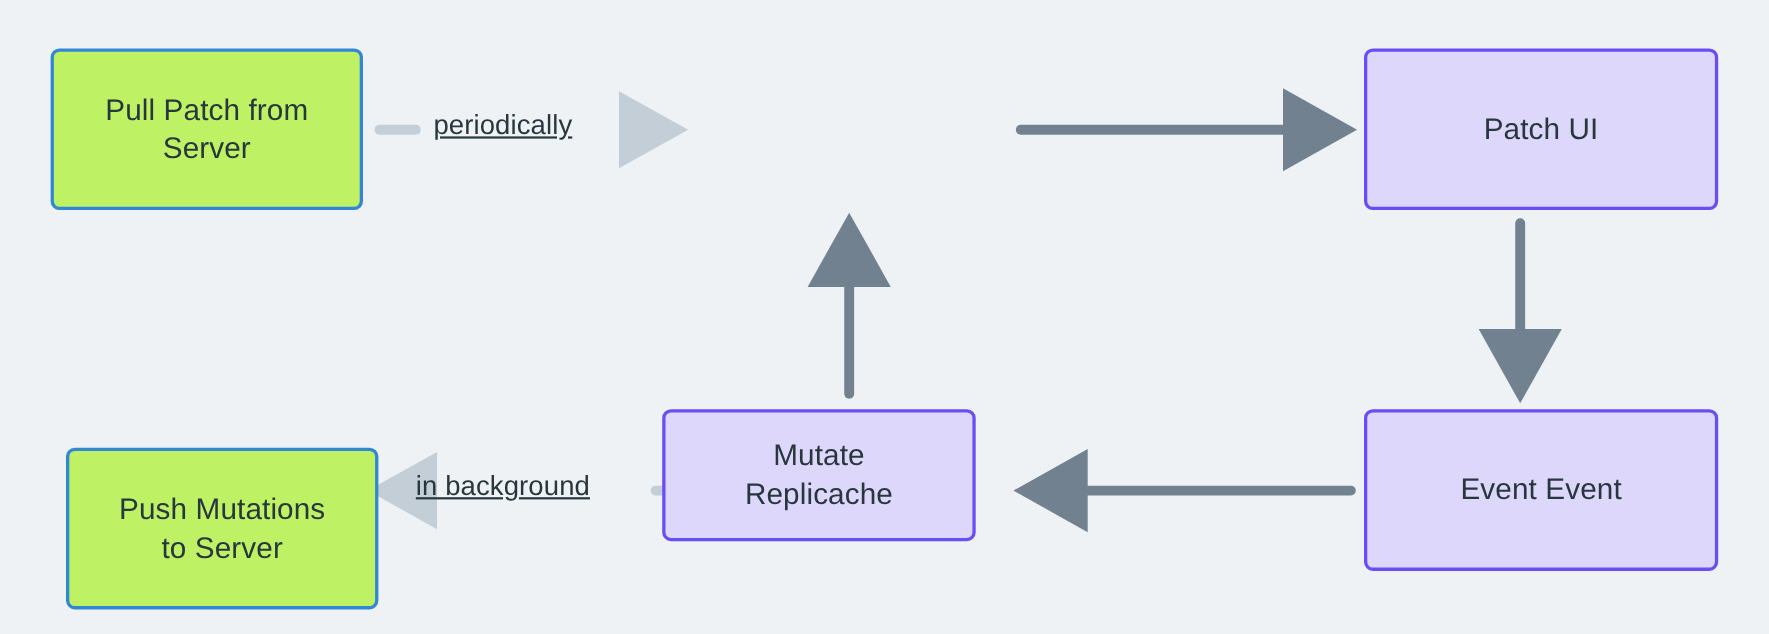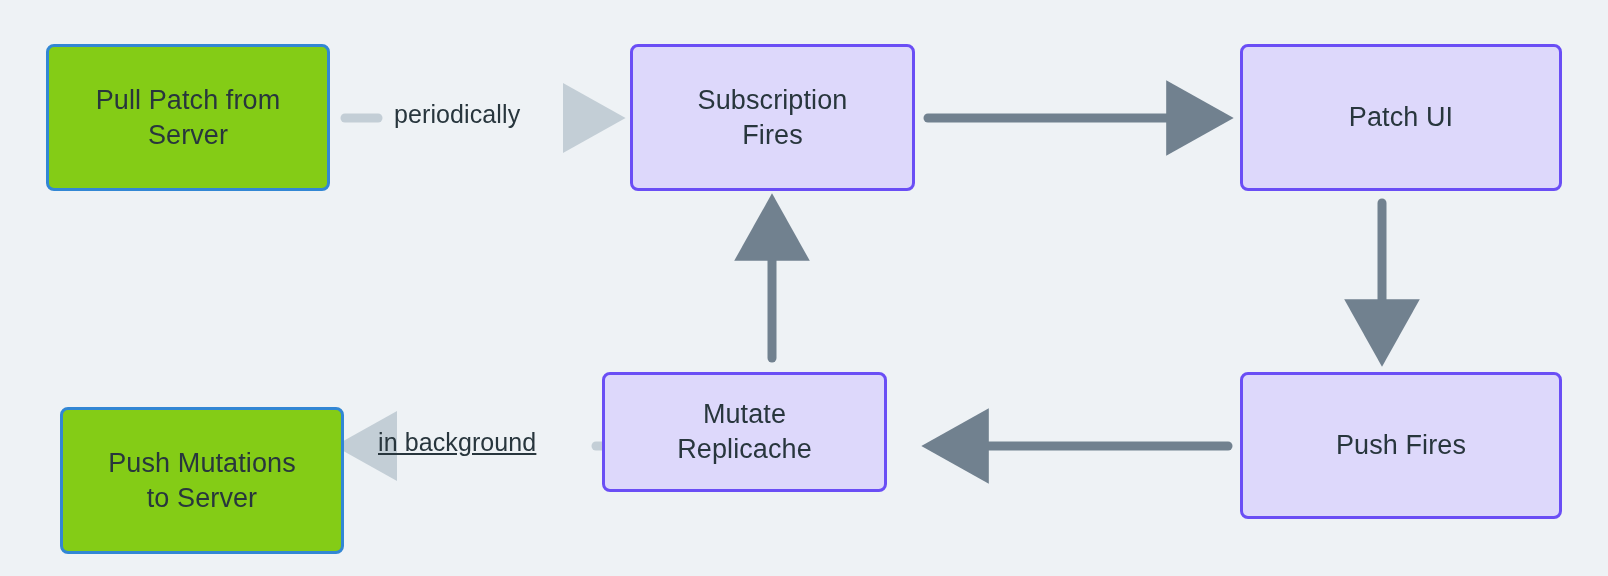--- a/index.html
+++ b/index.html
@@ -25,21 +25,21 @@
     display: flex;
     align-items: center;
     justify-content: center;
     text-align: center;
     line-height: 1.28;
     color: #28363d;
     font-size: 27px;
     letter-spacing: 0.1px;
   }
   .node-blue {
-    background: #84cc16;
+    background: #bef264;
     border: 3px solid #3287d4;
   }
   .node-purple {
     background: #ddd8fb;
     border: 3px solid #6a4ef5;
   }
   .node-label {
     padding: 0 12px;
     white-space: pre-line;
   }
@@ -105,40 +105,36 @@
       <line x1="596" y1="446" x2="628" y2="446" stroke="#c3ced6" stroke-width="9" stroke-linecap="round"></line>
       <line x1="375" y1="446" x2="347" y2="446" stroke="#c3ced6" stroke-width="9" stroke-linecap="round" marker-end="url(#ah-light)"></line>
     </g>
   </svg>
 
   <div class="node node-blue" style="left:46px; top:44px; width:284px; height:147px;">
     <span class="node-label">Pull Patch from
 Server</span>
   </div>
 
-  <div class="node node-purple" style="left:630px; top:44px; width:285px; height:147px;">
-    <span class="node-label">Subscription
-Fires</span>
-  </div>
 
   <div class="node node-purple" style="left:1240px; top:44px; width:322px; height:147px;">
     <span class="node-label">Patch UI</span>
   </div>
 
   <div class="node node-blue" style="left:60px; top:372px; width:284px; height:147px;margin-top:35px;">
     <span class="node-label">Push Mutations
 to Server</span>
   </div>
 
   <div class="node node-purple" style="left:602px; top:372px; width:285px; height:120px;align-items:center;">
     <span class="node-label">Mutate
 Replicache</span>
   </div>
 
   <div class="node node-purple" style="left:1240px; top:372px; width:322px; height:147px;">
-    <span class="node-label">Push Fires</span>
+    <span class="node-label">Event Event</span>
   </div>
 
-  <div class="edge-label" style="left:394px; top:100px;">periodically</div>
+  <div class="edge-label" style="left:394px; top:100px;text-decoration:underline;">periodically</div>
 
   <div class="edge-label" style="left:378px; top:428px;text-decoration:underline;">in background</div>
 
 </div>
 
 </body></html>

